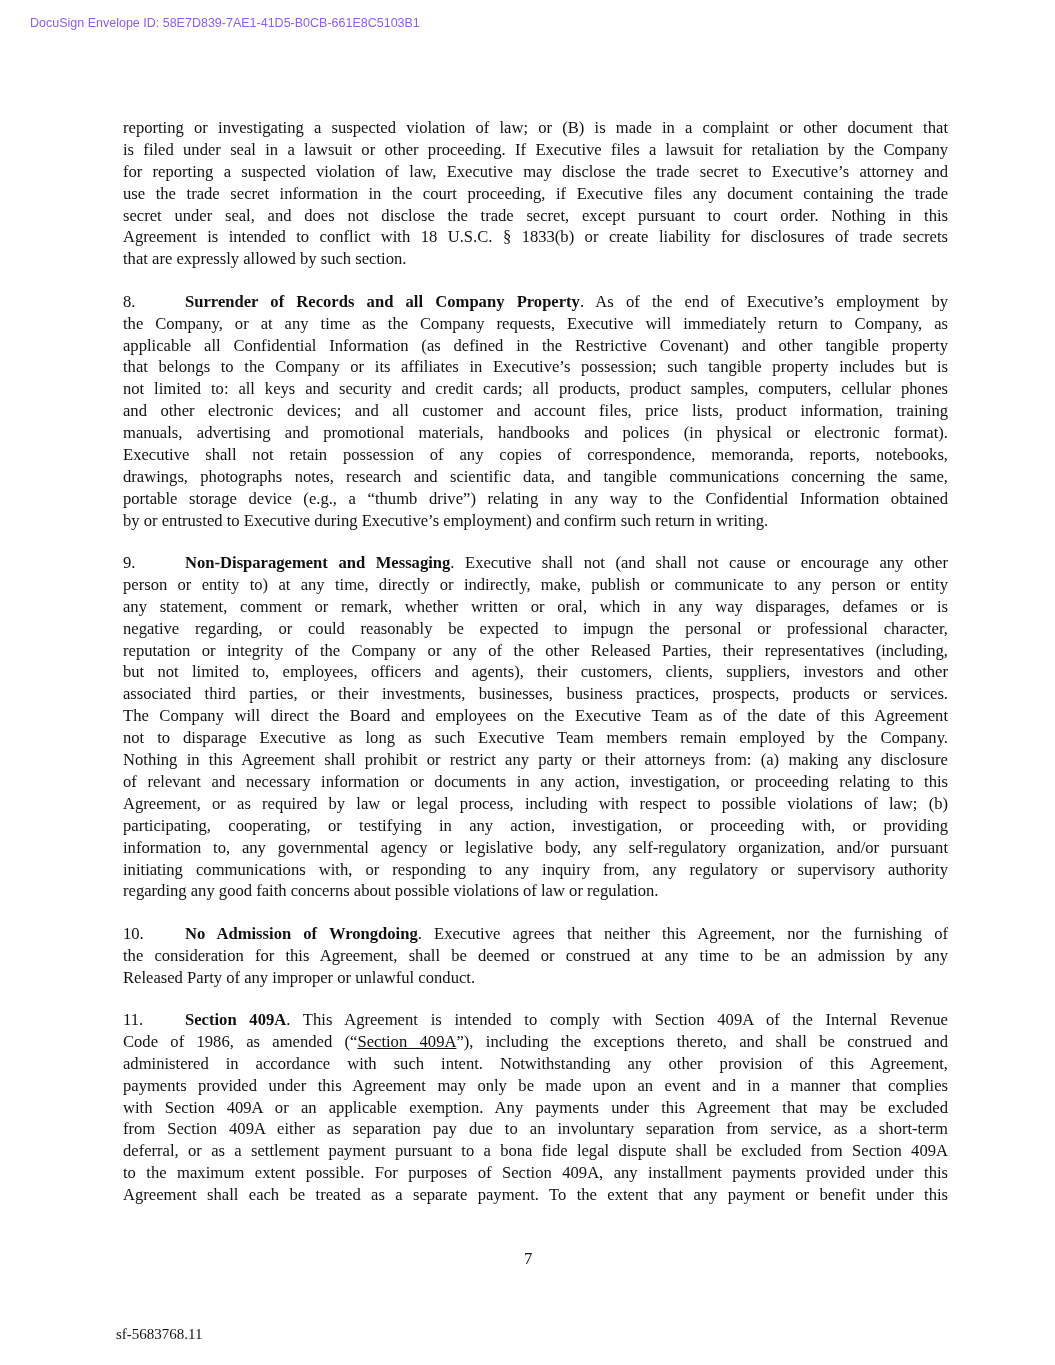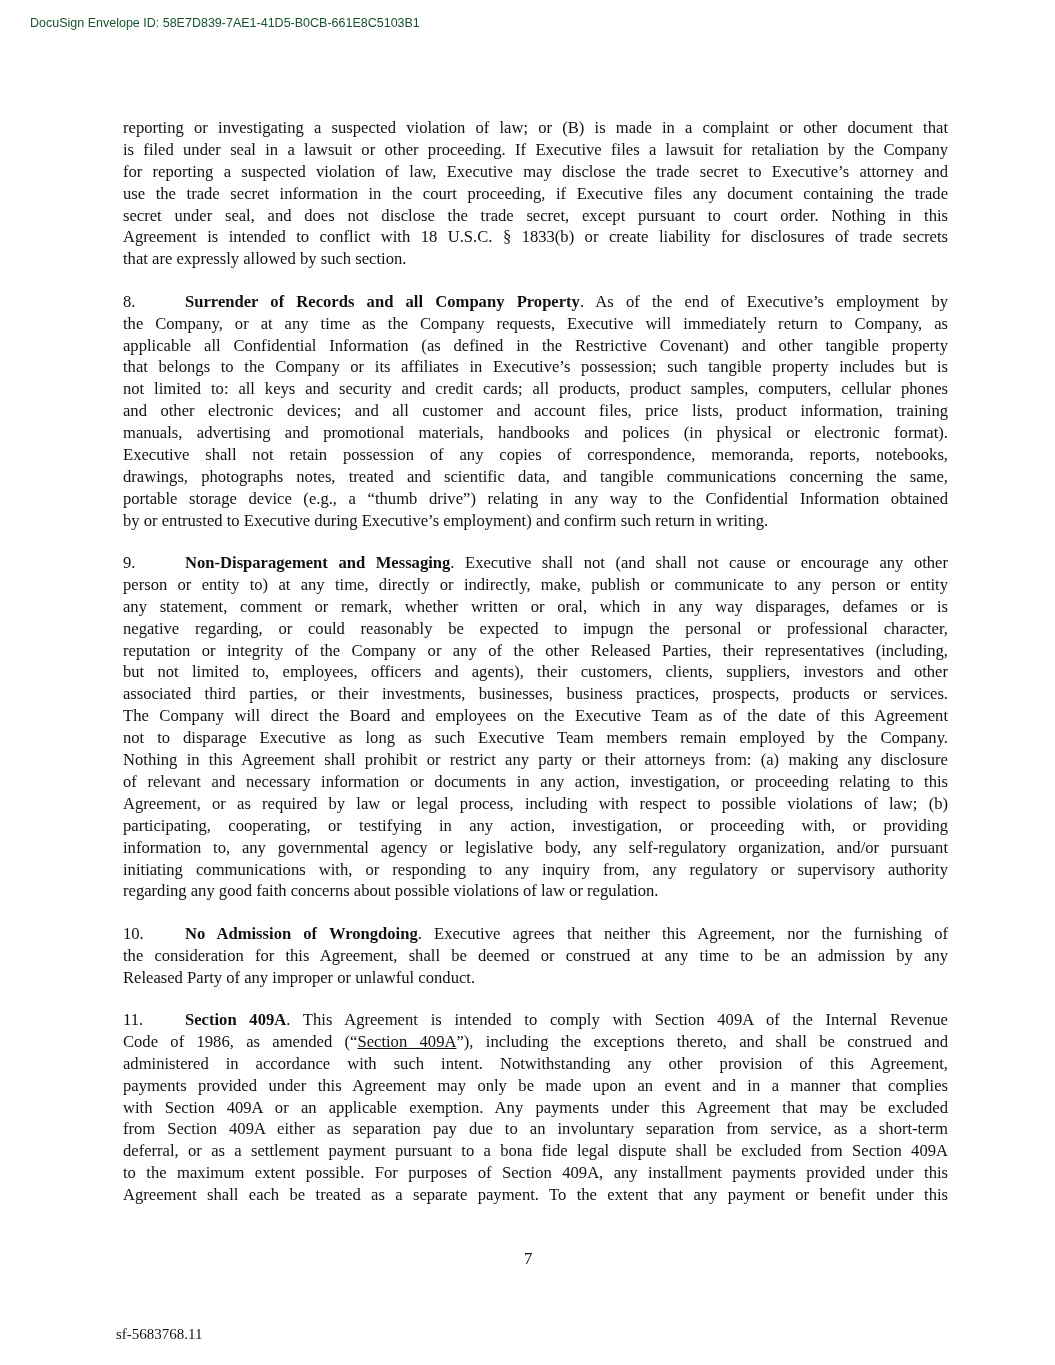--- a/index.html
+++ b/index.html
@@ -1,19 +1,19 @@
 <!DOCTYPE html>
 <html><head>
 <meta charset="utf-8">
 <style>
   html, body { margin: 0; padding: 0; background: #ffffff; }
   body { width: 1055px; height: 1365px; position: relative; overflow: hidden; color: #111; }
   .envelope {
     position: absolute; left: 30px; top: 16px;
-    font-family: "Liberation Sans", sans-serif; font-size: 12.5px; color: #14532d;
+    font-family: "Liberation Sans", sans-serif; font-size: 12.5px; color: #8b5cf6;
   }
   .page {
     position: absolute; left: 116px; top: 117px; width: 825px;
     font-family: "Liberation Serif", serif; font-size: 16.6px; line-height: 21.9px; margin-left: 7px;
   }
   .line { display: block; text-align: justify; text-align-last: justify; white-space: nowrap; height: 21.9px; }
   .line.last { text-align-last: left; }
   .para { margin-bottom: 20.5px; }
   .num { display: inline-block; width: 62px; }
   .heading { font-weight: bold; }
@@ -46,21 +46,21 @@
 
   <div class="para">
     <span class="line"><span class="num">8.</span><span class="heading">Surrender of Records and all Company Property</span><span>. As of the end of Executive’s employment by</span></span>
     <span class="line">the Company, or at any time as the Company requests, Executive will immediately return to Company, as</span>
     <span class="line">applicable all Confidential Information (as defined in the Restrictive Covenant) and other tangible property</span>
     <span class="line">that belongs to the Company or its affiliates in Executive’s possession; such tangible property includes but is</span>
     <span class="line">not limited to: all keys and security and credit cards; all products, product samples, computers, cellular phones</span>
     <span class="line">and other electronic devices; and all customer and account files, price lists, product information, training</span>
     <span class="line">manuals, advertising and promotional materials, handbooks and polices (in physical or electronic format).</span>
     <span class="line">Executive shall not retain possession of any copies of correspondence, memoranda, reports, notebooks,</span>
-    <span class="line">drawings, photographs notes, treated and scientific data, and tangible communications concerning the same,</span>
+    <span class="line">drawings, photographs notes, research and scientific data, and tangible communications concerning the same,</span>
     <span class="line">portable storage device (e.g., a “thumb drive”) relating in any way to the Confidential Information obtained</span>
     <span class="line last">by or entrusted to Executive during Executive’s employment) and confirm such return in writing.</span>
   </div>
 
   <div class="para">
     <span class="line"><span class="num">9.</span><span class="heading">Non-Disparagement and Messaging</span><span>. Executive shall not (and shall not cause or encourage any other</span></span>
     <span class="line">person or entity to) at any time, directly or indirectly, make, publish or communicate to any person or entity</span>
     <span class="line">any statement, comment or remark, whether written or oral, which in any way disparages, defames or is</span>
     <span class="line">negative regarding, or could reasonably be expected to impugn the personal or professional character,</span>
     <span class="line">reputation or integrity of the Company or any of the other Released Parties, their representatives (including,</span>

